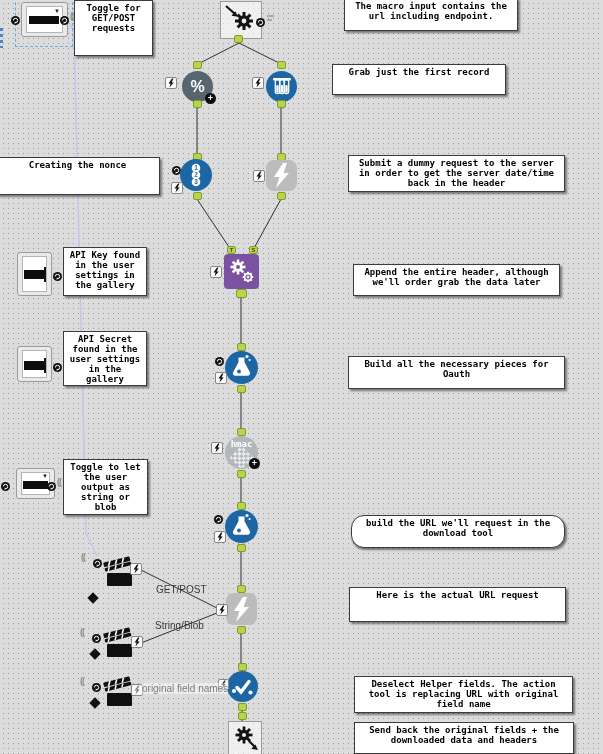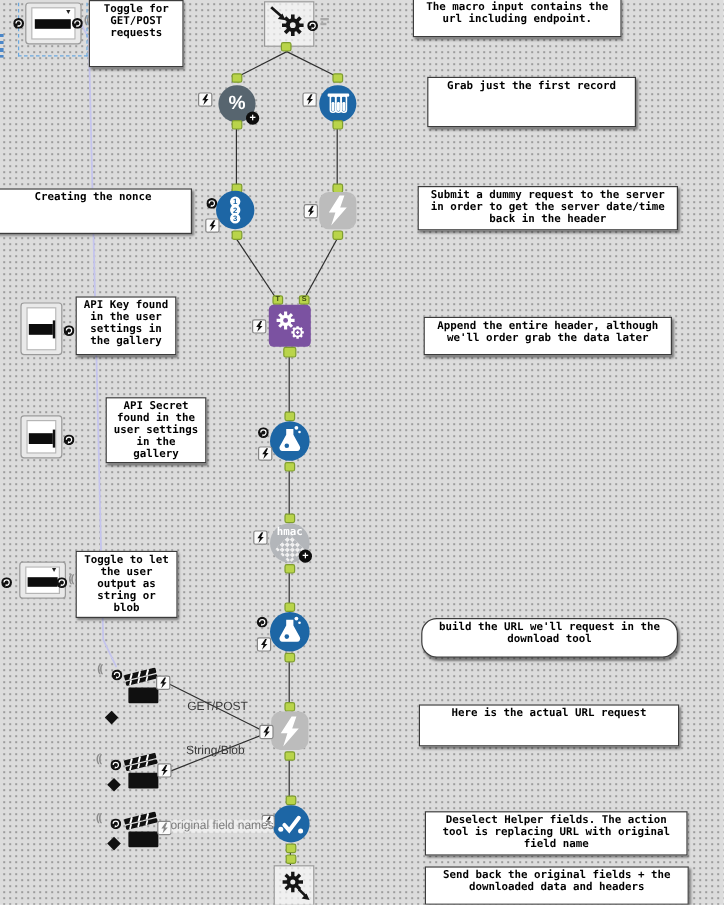--- a/index.html
+++ b/index.html
@@ -476,36 +476,38 @@
 
   <div class="conn-label" style="left:156px;top:584px;">GET/POST</div>
   <div class="conn-label" style="left:155px;top:620px;">String/Blob</div>
   <div class="conn-label" style="left:142px;top:683px;color:#7d7d7d;background:rgba(255,255,255,.5);">original field names</div>
 
   <div class="comment" style="left:74px;top:0;width:79px;height:56px;">Toggle for
 GET/POST
 requests</div>
   <div class="comment" style="left:344px;top:-2px;width:174px;height:33px;">The macro input contains the
 url including endpoint.</div>
-  <div class="comment" style="left:356px;top:64px;width:174px;height:42px;">Grab just the first record</div>
+  <div class="comment" style="left:332px;top:64px;width:174px;height:31px;">Grab just the first record</div>
   <div class="comment" style="left:-5px;top:157px;width:165px;height:38px;">Creating the nonce</div>
   <div class="comment" style="left:348px;top:155px;width:217px;height:37px;">Submit a dummy request to the server
 in order to get the server date/time
 back in the header</div>
   <div class="comment" style="left:63px;top:247px;width:84px;height:49px;">API Key found
 in the user
 settings in
 the gallery</div>
   <div class="comment" style="left:353px;top:264px;width:207px;height:32px;">Append the entire header, although
 we'll order grab the data later</div>
-  <div class="comment" style="left:63px;top:331px;width:84px;height:55px;margin-left:25px;">API Secret
+  <div class="comment" style="left:63px;top:331px;width:84px;height:55px;">API Secret
 found in the
 user settings
 in the
 gallery</div>
+  <div class="comment" style="left:348px;top:356px;width:217px;height:33px;">Build all the necessary pieces for
+Oauth</div>
   <div class="comment" style="left:63px;top:459px;width:85px;height:56px;">Toggle to let
 the user
 output as
 string or
 blob</div>
   <div class="comment" style="left:351px;top:515px;width:214px;height:33px;border-radius:13px;">build the URL we'll request in the
 download tool</div>
   <div class="comment" style="left:349px;top:587px;width:217px;height:35px;">Here is the actual URL request</div>
   <div class="comment" style="left:354px;top:676px;width:219px;height:37px;">Deselect Helper fields. The action
 tool is replacing URL with original

